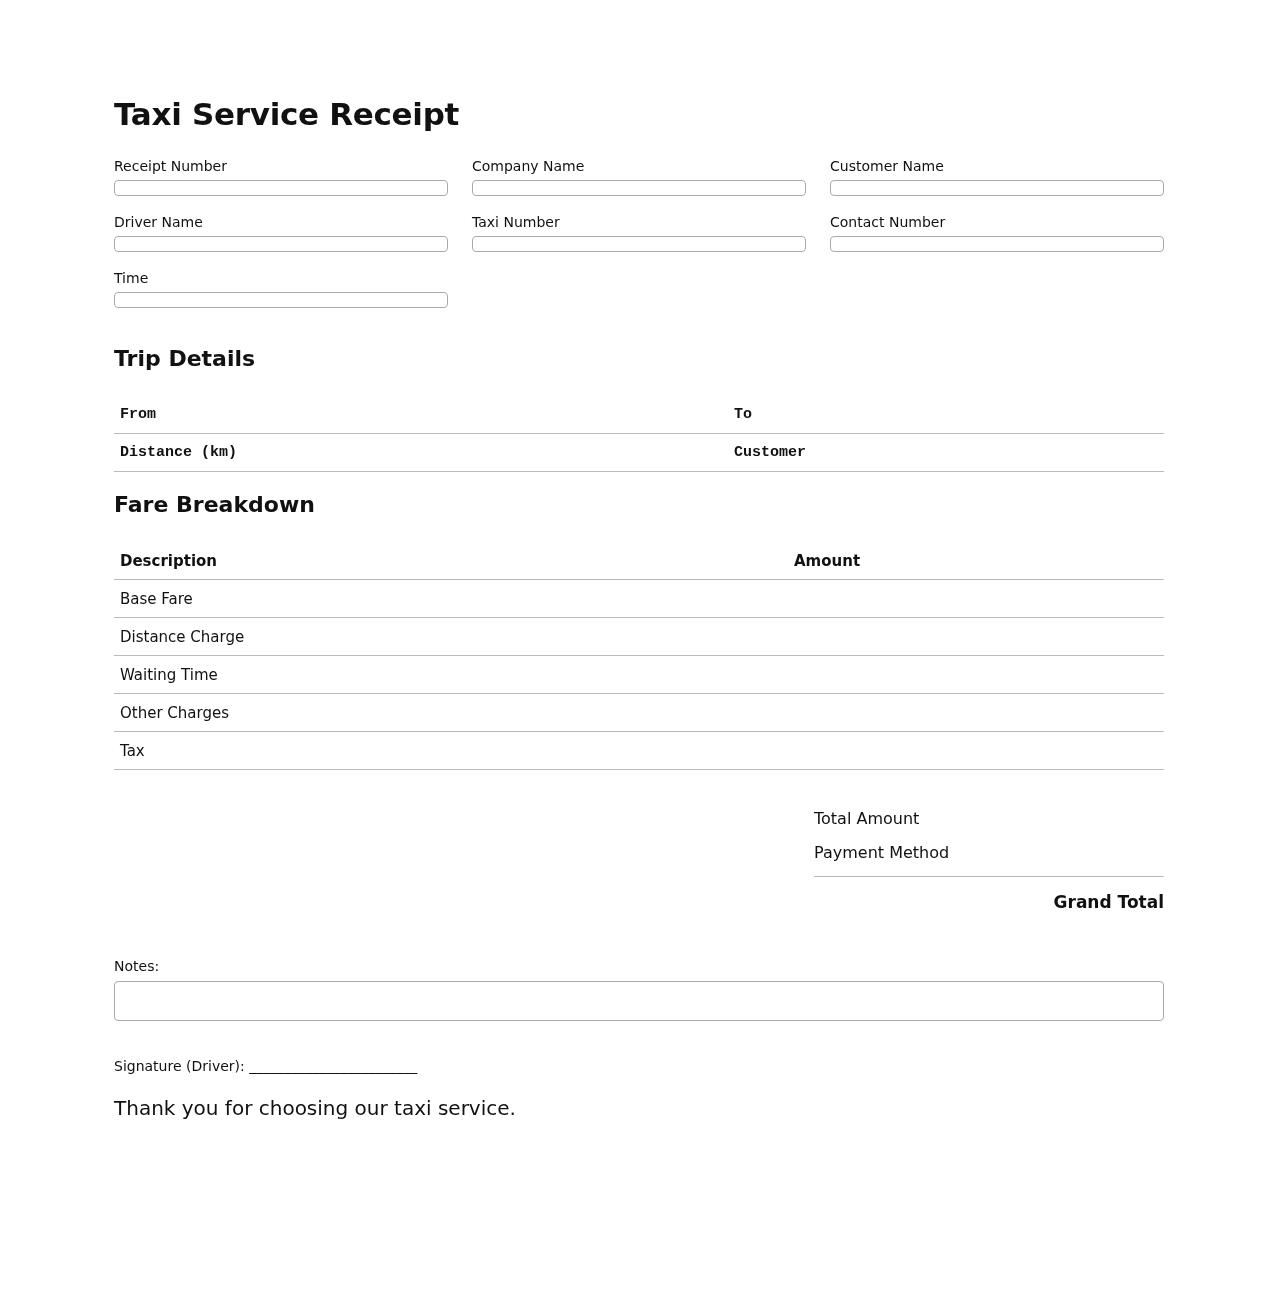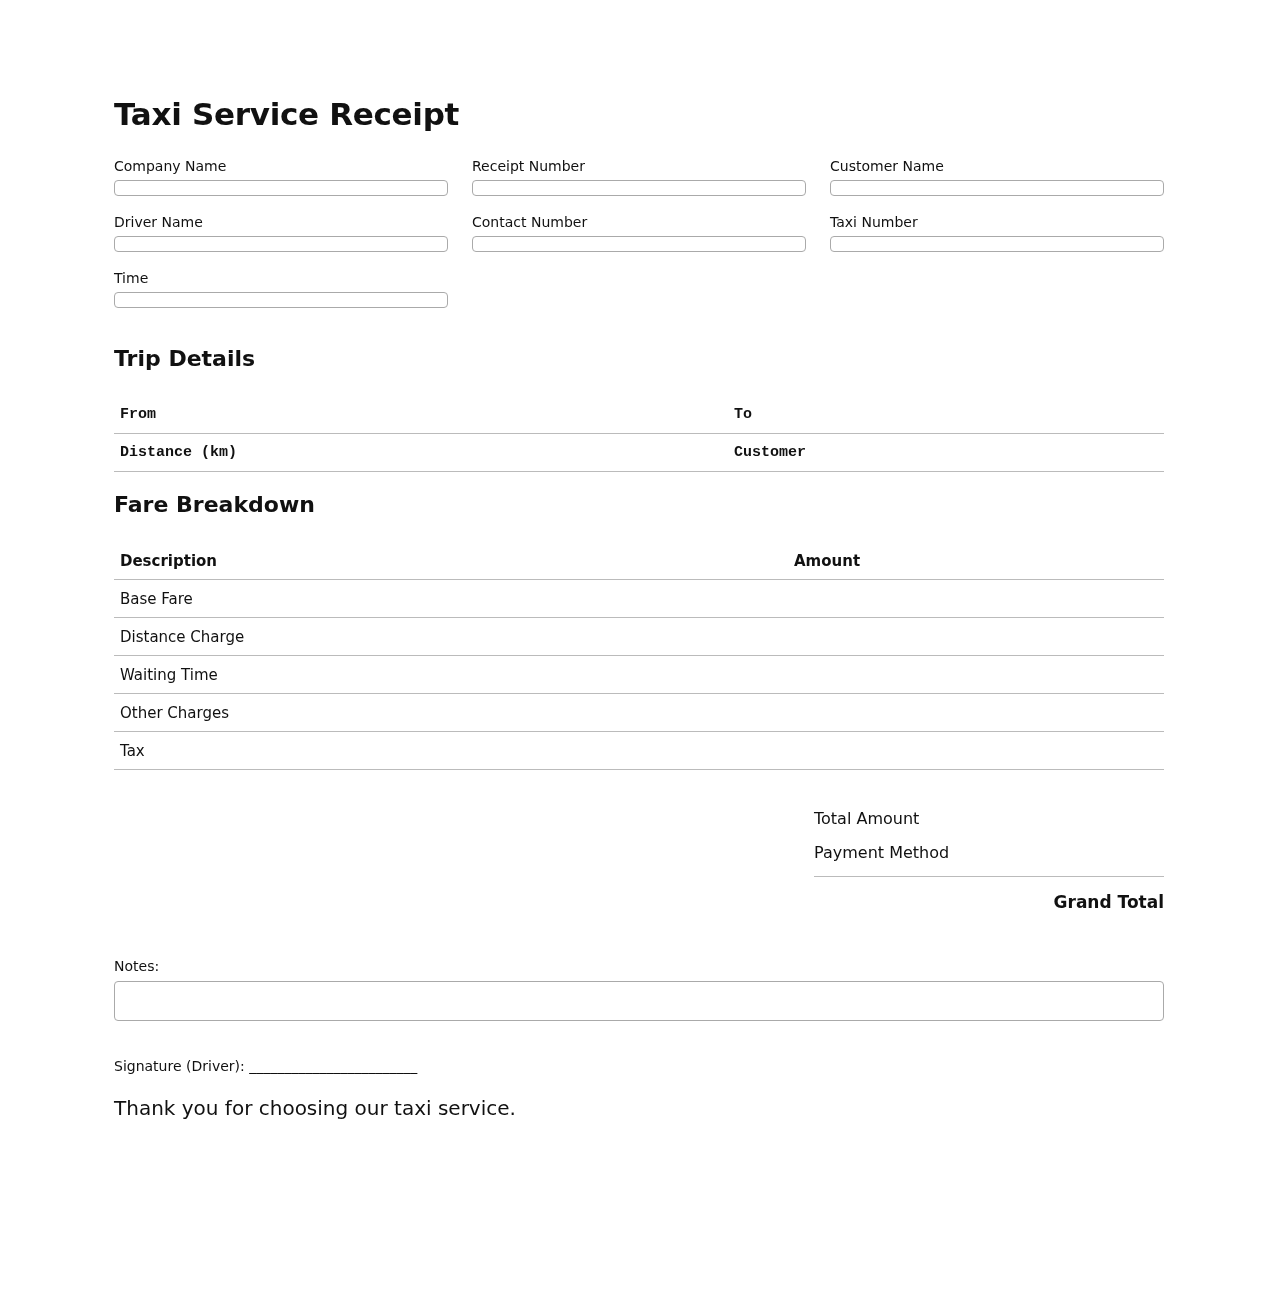--- a/index.html
+++ b/index.html
@@ -132,41 +132,41 @@
     }
   </style>
 </head>
 <body>
 
 <div class="page">
   <h1>Taxi Service Receipt</h1>
 
   <div class="fields">
     <div class="field">
+      <label>Receipt Number</label>
+      <input type="text" value="" style="">
+    </div>
+    <div class="field">
       <label>Company Name</label>
       <input type="text" value="" style="">
     </div>
     <div class="field">
-      <label>Receipt Number</label>
-      <input type="text" value="" style="">
-    </div>
-    <div class="field">
       <label>Customer Name</label>
       <input type="text" value="" style="">
     </div>
     <div class="field">
       <label>Driver Name</label>
       <input type="text" value="" style="">
     </div>
     <div class="field">
+      <label>Taxi Number</label>
+      <input type="text" value="" style="">
+    </div>
+    <div class="field">
       <label>Contact Number</label>
-      <input type="text" value="" style="">
-    </div>
-    <div class="field">
-      <label>Taxi Number</label>
       <input type="text" value="" style="">
     </div>
     <div class="field">
       <label>Time</label>
       <input type="text" value="" style="">
     </div>
   </div>
 
   <h2 id="trip-title">Trip Details</h2>
   <table id="trip-table">

